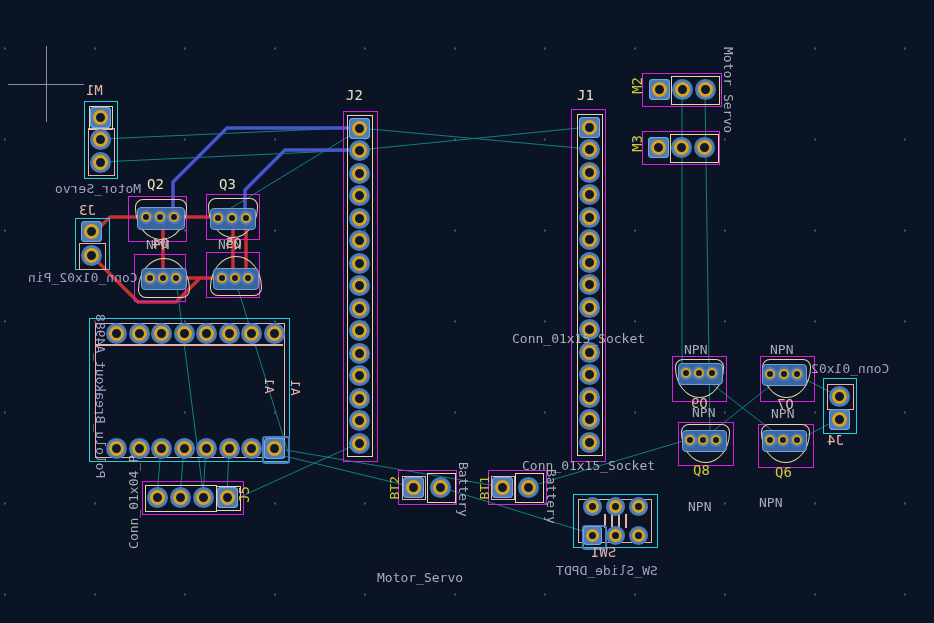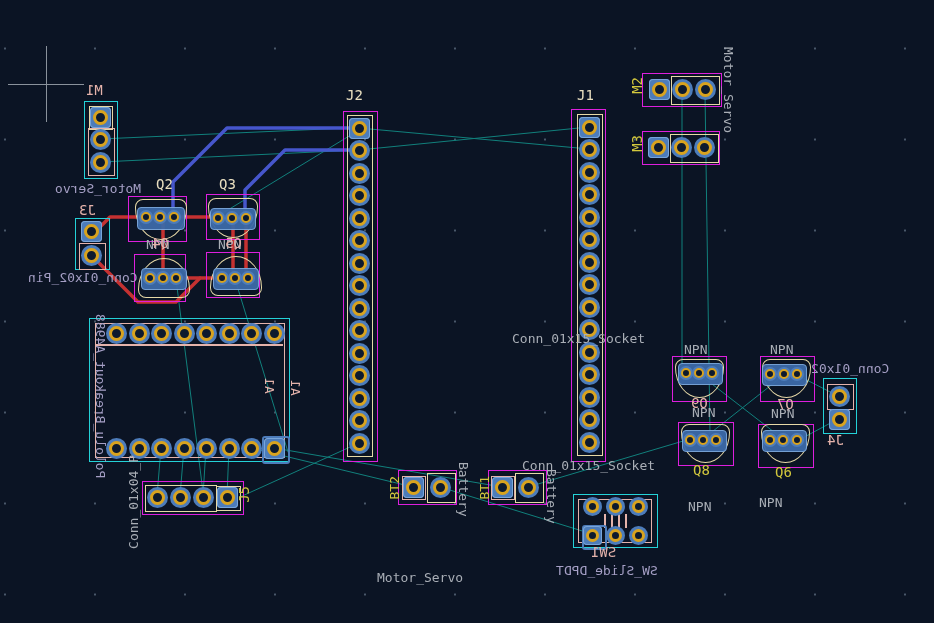--- a/index.html
+++ b/index.html
@@ -226,21 +226,21 @@
     <div class="pad round" style="left: 582.5px; top: 496.5px; width: 19px; height: 19px;"></div>
     <div class="pad round" style="left: 605.5px; top: 496.5px; width: 19px; height: 19px;"></div>
     <div class="pad round" style="left: 628.5px; top: 496.5px; width: 19px; height: 19px;"></div>
     <div class="pad square" style="left: 582.5px; top: 525.5px; width: 19px; height: 19px;"></div>
     <div class="pad round" style="left: 605.5px; top: 525.5px; width: 19px; height: 19px;"></div>
     <div class="pad round" style="left: 628.5px; top: 525.5px; width: 19px; height: 19px;"></div>
     <div class="ptext" style="left: 86px; top: 83px; font-size: 14px; color: var(--silk_back); transform: scaleX(-1);">M1</div>
     <div class="ptext" style="left: 55px; top: 182px; font-size: 13px; color: var(--text_back); transform: scaleX(-1);">Motor_Servo</div>
     <div class="ptext" style="left: 79px; top: 203px; font-size: 14px; color: var(--silk_back); transform: scaleX(-1);">J3</div>
     <div class="ptext" style="left: 28px; top: 271px; font-size: 13px; color: var(--text_back); transform: scaleX(-1);">Conn_01x02_Pin</div>
-    <div class="ptext" style="left: 156px; top: 177px; font-size: 14px; color: var(--ref_cream);">Q2</div>
+    <div class="ptext" style="left: 147px; top: 177px; font-size: 14px; color: var(--ref_cream);">Q2</div>
     <div class="ptext" style="left: 219px; top: 177px; font-size: 14px; color: var(--ref_cream);">Q3</div>
     <div class="ptext" style="left: 146px; top: 238px; font-size: 13px; color: var(--text_front);">NPN</div>
     <div class="ptext" style="left: 152px; top: 236px; font-size: 14px; color: var(--silk_back); transform: scaleX(-1);">Q4</div>
     <div class="ptext" style="left: 218px; top: 238px; font-size: 13px; color: var(--text_front);">NPN</div>
     <div class="ptext" style="left: 225px; top: 236px; font-size: 14px; color: var(--silk_back); transform: scaleX(-1);">Q5</div>
     <div class="ptext" style="left: 93px; top: 314px; font-size: 13px; color: var(--text_back); writing-mode: vertical-rl; transform: rotate(180deg) scaleX(-1);">Pololu_Breakout_A4988</div>
     <div class="ptext" style="left: 262px; top: 378px; font-size: 13px; color: var(--silk_back); writing-mode: vertical-rl; transform: rotate(180deg) scaleX(-1);">A1</div>
     <div class="ptext" style="left: 288px; top: 380px; font-size: 13px; color: var(--silk_back); writing-mode: vertical-rl; transform: rotate(180deg) scaleX(-1);">A1</div>
     <div class="ptext" style="left: 346px; top: 88px; font-size: 14px; color: var(--ref_cream);">J2</div>
     <div class="ptext" style="left: 577px; top: 88px; font-size: 14px; color: var(--ref_cream);">J1</div>

